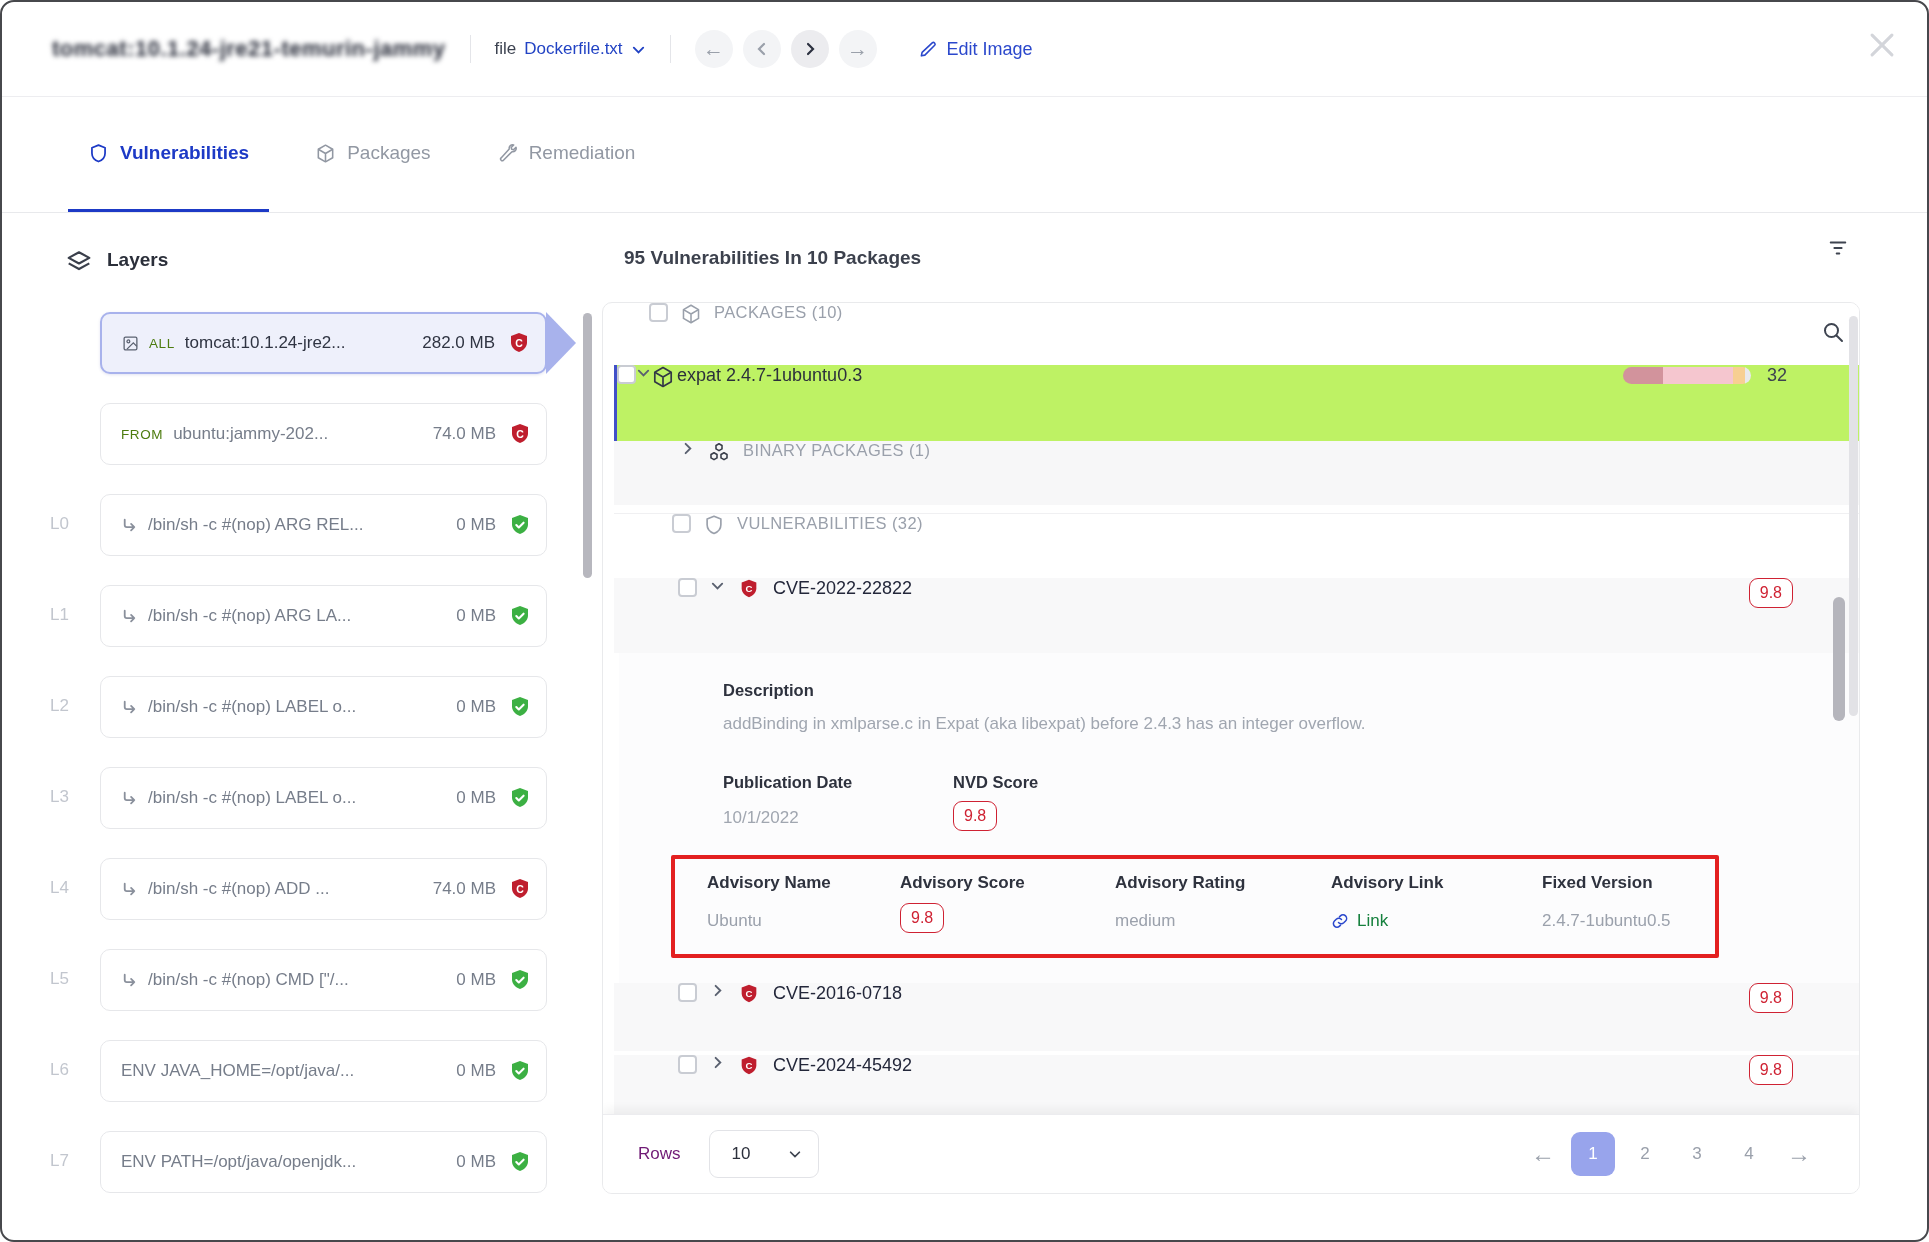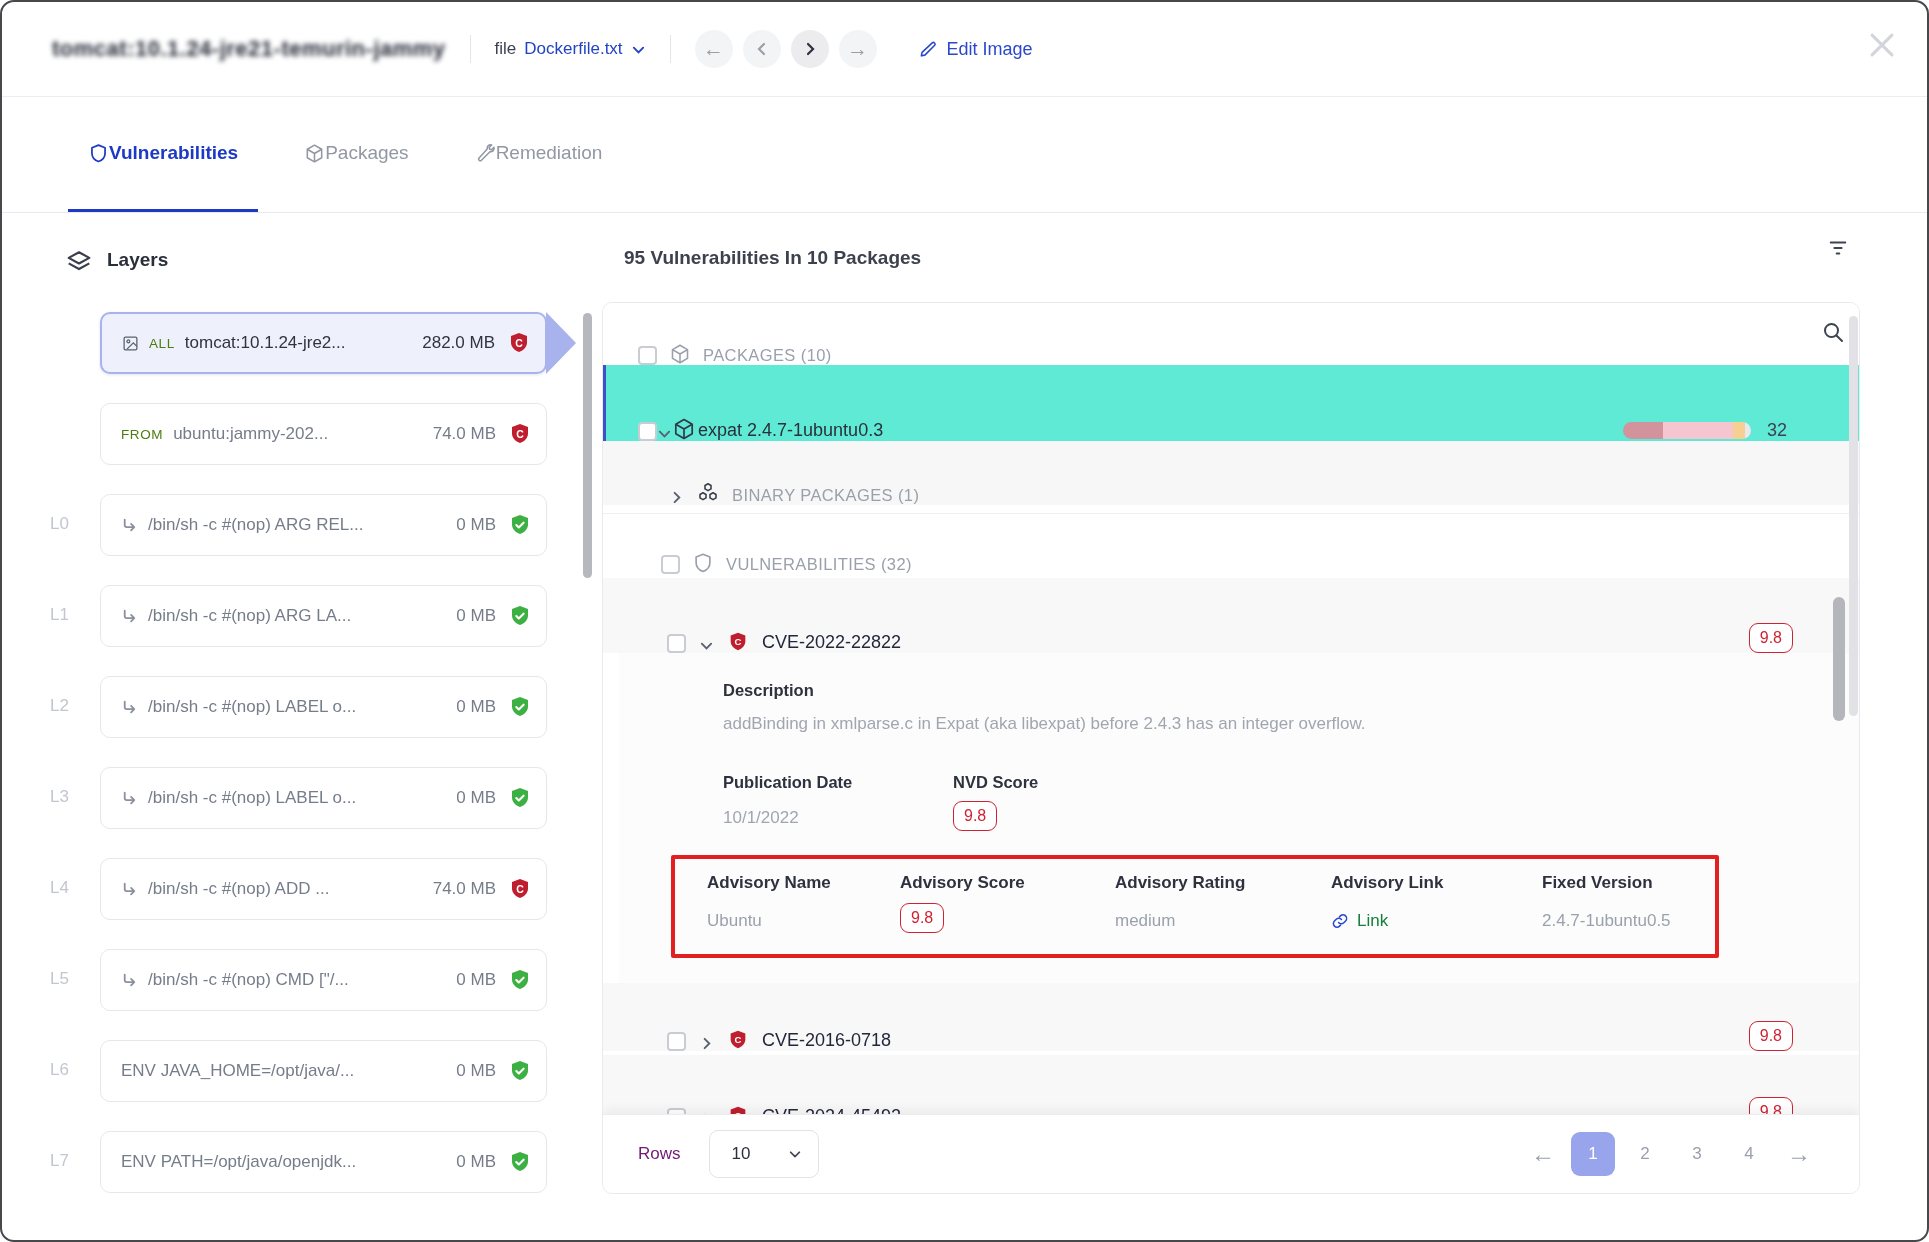--- a/index.html
+++ b/index.html
@@ -15,21 +15,21 @@
   .file-lbl { font-size:17px; color:#3c4250; }
   .file-val { font-size:17px; color:#2243c4; }
   .navbtns { display:flex; gap:10px; align-items:center; }
   .navbtn { width:38px; height:38px; border-radius:50%; background:#f3f4f6; display:flex; align-items:center; justify-content:center; color:#9aa0aa; font-size:21px; border:none; cursor:pointer; }
   .navbtn.dark { background:#ececef; color:#2c3140; }
   .edit-btn { display:flex; align-items:center; gap:9px; margin-left:42px; color:#2b48cc; font-size:18px; background:none; border:none; cursor:pointer; font-family:inherit; }
   .close-btn { position:absolute; right:28px; top:26px; background:none; border:none; cursor:pointer; }
 
   
   .tabbar { position:absolute; left:0; top:95px; right:0; height:116px; border-bottom:1px solid #e8e9ec; display:flex; align-items:stretch; padding-left:66px; }
-  .tab { display:flex; align-items:center; padding:0 20px; margin-right:26px; font-size:19px; color:#9298a3; border:none; background:none; cursor:pointer; border-bottom:3px solid transparent; font-family:inherit; }
+  .tab { display:flex; align-items:center; gap:11px; padding:0 20px; margin-right:26px; font-size:19px; color:#9298a3; border:none; background:none; cursor:pointer; border-bottom:3px solid transparent; font-family:inherit; }
   .tab.active { color:#1d3ac6; font-weight:600; border-bottom-color:#1d3ac6; }
   .tab svg { flex:none; }
 
   
   .sidebar { position:absolute; left:0; top:211px; width:600px; bottom:0; }
   .layers-head { position:absolute; left:64px; top:36px; display:flex; align-items:flex-start; gap:15px; font-size:19px; font-weight:bold; color:#2b2f3a; }
   .layer-card { position:absolute; left:98px; width:447px; height:62px; background:#fff; border:1px solid #e6e7ea; border-radius:10px; display:flex; align-items:center; padding:0 14px 0 20px; gap:10px; cursor:pointer; }
   .layer-card .ltxt { flex:1; font-size:17px; color:#767d8a; white-space:nowrap; overflow:hidden; text-overflow:ellipsis; }
   .layer-card .lsize { font-size:17px; color:#767d8a; flex:none; margin-right:2px; }
   .layer-card.selected { background:#eef0fb; border:2px solid #a8b2ec; box-shadow:0 1px 3px rgba(60,70,160,.15); }
@@ -38,26 +38,26 @@
   .lprefix { font-size:13.5px; color:#4d7c0f; letter-spacing:.6px; flex:none; }
   .l-label { position:absolute; left:48px; font-size:17px; color:#c2c6ce; }
   .side-sb { position:absolute; left:581px; top:100px; width:9px; height:265px; background:#b7b7be; border-radius:5px; cursor:grab; }
 
   
   .main { position:absolute; left:600px; top:211px; right:0; bottom:0; }
   .main-heading { position:absolute; left:2px; top:34px; font-size:19px; font-weight:bold; color:#3c414d;margin-left:20px; }
   .filter-btn { position:absolute; right:78px; top:24px; background:none; border:none; cursor:pointer; }
 
   .vcard { position:absolute; left:0; top:89px; width:1258px; height:892px; border:1px solid #e9eaec; border-radius:10px; background:#fff; overflow:hidden; }
-  .row { position:absolute; left:0; right:0; display:flex; align-items:flex-end; }
+  .row { position:absolute; left:11px; right:0; display:flex; align-items:flex-start; }
   .chk { width:19px; height:19px; border:2px solid #c9ccd3; border-radius:4px; background:#fff; flex:none; cursor:pointer; }
   .grp-lbl { font-size:16.5px; color:#9aa0ab; letter-spacing:.4px; }
   .r-pkgs { top:0; height:62px; padding-left:35px; gap:12px; background:#fff; }
   .search-btn { position:absolute; right:14px; top:17px; background:none; border:none; cursor:pointer; }
-  .r-expat { top:62px; height:76px; padding-left:32px; background:#5eead4; border-left:3px solid #4150c8; }
+  .r-expat { top:62px; height:76px; background:#bef264; border-left:3px solid #4150c8; }
   .pkg-name { font-size:18px; color:#2c303c; margin-left:2px; }
   .bar-wrap { position:absolute; right:72px; display:flex; align-items:center; gap:16px; }
   .sev-bar { width:128px; height:17px; border-radius:9px; overflow:hidden; display:flex; }
   .sev-bar span { display:block; height:100%; }
   .pkg-count { font-size:18px; color:#3d4250; }
   .r-binary { top:138px; height:64px; padding-left:66px; gap:12px; background:#f7f7f8; }
   .r-vulns { top:210px; height:61px; padding-left:58px; gap:12px; background:#fff; border-top:1px solid #f0f0f2; }
   .cve-row { gap:13px; background:#f8f8f9; padding-left:64px; cursor:pointer; }
   .r-cve1 { top:275px; height:75px; }
   .r-cve2 { top:680px; height:68px; }

